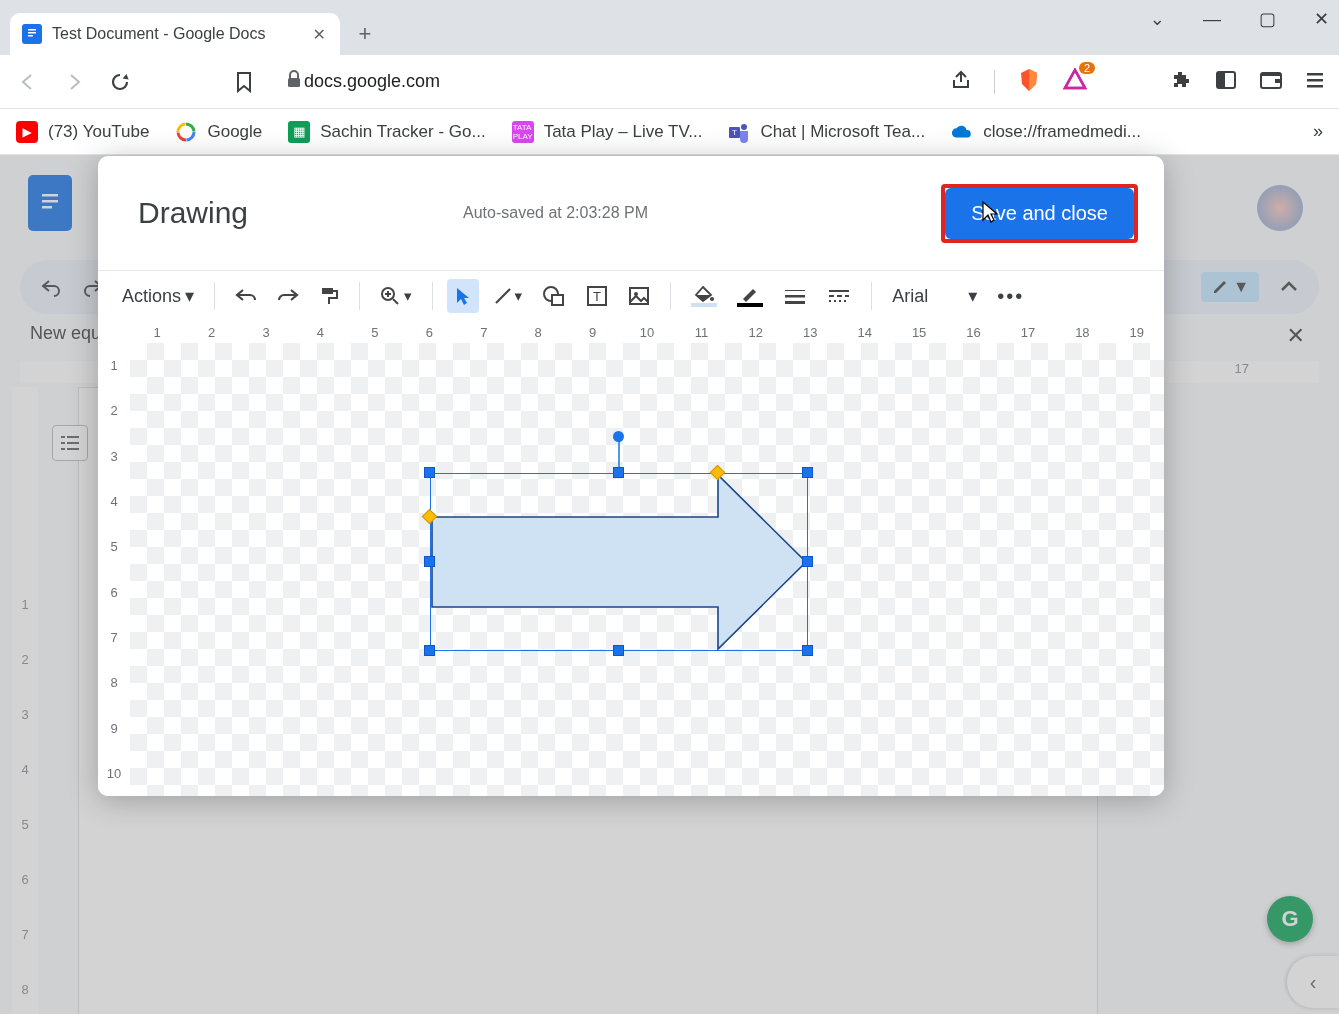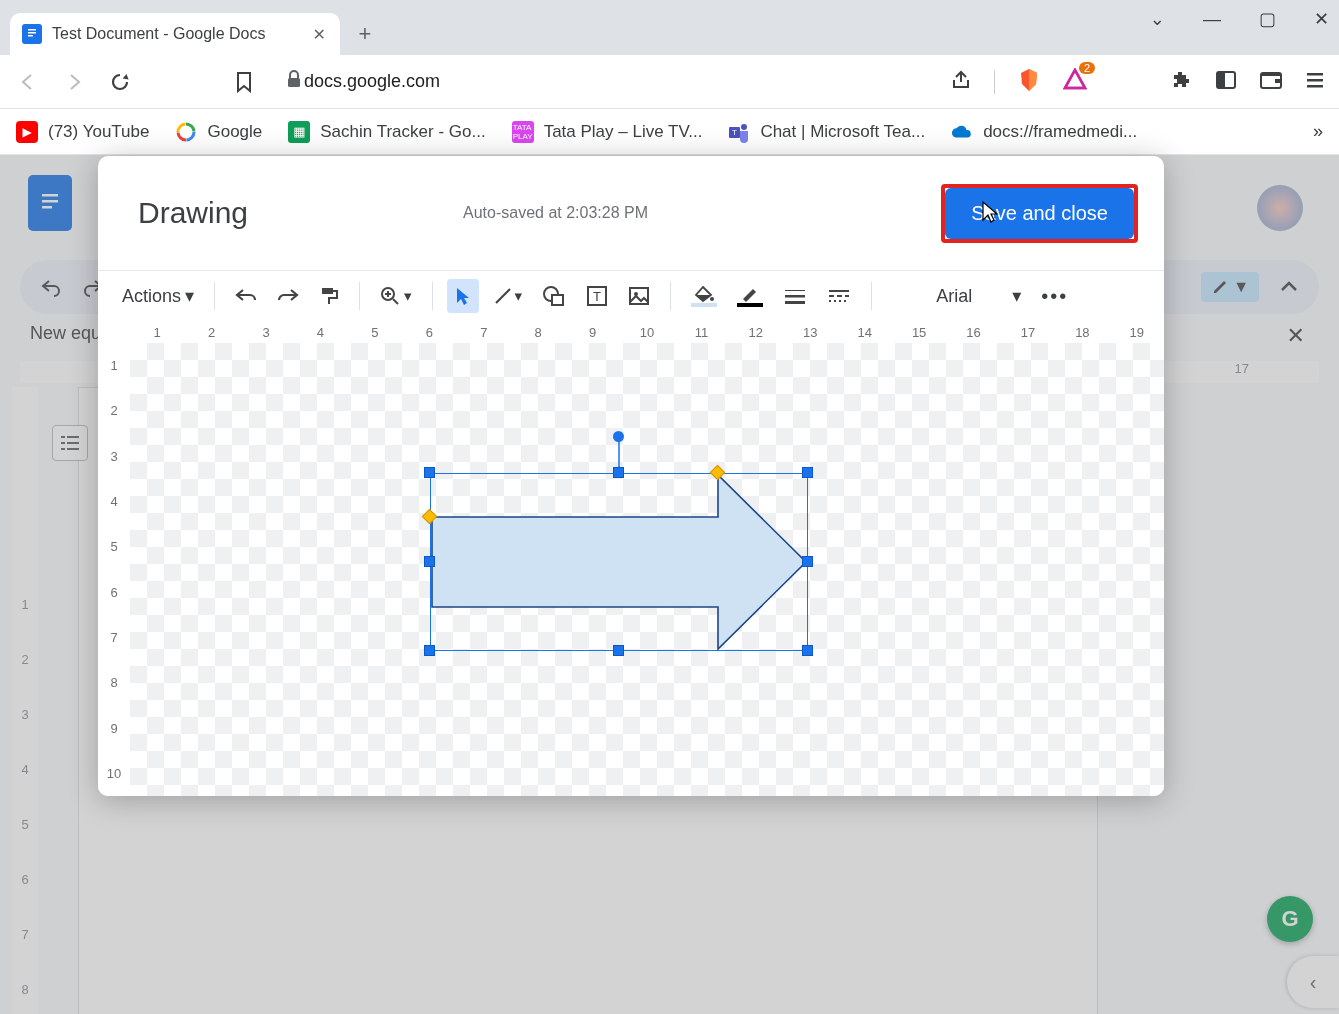--- a/index.html
+++ b/index.html
@@ -47,21 +47,21 @@
   .modal-title { font-size:30px; color:#3c4043; font-weight:400; }
   .modal-status { position:absolute; left:365px; font-size:16px; color:#6e7277; }
   .save-btn-highlight { position:absolute; right:26px; border:4px solid #e1241f; border-radius:4px; padding:0; }
   .save-btn { background:#1a73e8; color:#fff; border:none; border-radius:6px; padding:14px 26px; font-size:20px; font-weight:500; cursor:pointer; }
 
   .modal-toolbar { height:50px; display:flex; align-items:center; padding:0 18px; gap:8px; color:#444; }
   .modal-toolbar .sep { width:1px; height:28px; background:#dcdfe3; margin:0 6px; }
   .tbtn { min-width:32px; height:34px; display:flex; align-items:center; justify-content:center; border-radius:4px; padding:0 6px; font-size:15px; color:#3c4043; }
   .tbtn.active { background:#d2e3fc; color:#1a73e8; }
   .actions-btn { font-size:18px; display:flex; align-items:center; gap:4px; }
-  .font-select { font-size:18px; display:flex; align-items:center; gap:40px;margin-left:44px; }
+  .font-select { font-size:18px; display:flex; align-items:center; gap:40px; }
   .fill-indicator { width:26px; height:4px; background:#cfe2f3; margin-top:18px; }
   .line-indicator { width:26px; height:4px; background:#000; margin-top:18px; }
 
   
   .h-ruler { position:absolute; top:165px; left:32px; right:0; height:22px; background:#fff; display:flex; align-items:center; font-size:13px; color:#6e7277; }
   .h-ruler .tick-major { position:relative; width:55px; text-align:center; }
   .v-ruler { position:absolute; top:187px; left:0; width:32px; bottom:0; background:#fff; display:flex; flex-direction:column; align-items:center; font-size:13px; color:#6e7277; }
   .v-ruler .tick-major { height:55px; display:flex; align-items:center; }
 
   
@@ -225,21 +225,21 @@
         </svg>
   </span>
       <span>Chat | Microsoft Tea...</span>
     </div>
   <div class="bm">
       <span class="ico" style="color:#0078d4;font-size:20px;">
     <svg width="24" height="16" viewBox="0 0 24 16">
           <path d="M6 14 a5 5 0 0 1 0-10 a6 6 0 0 1 11 2 a4 4 0 0 1 1 8 z" fill="#0078d4"></path>
         </svg>
   </span>
-      <span>docs://framedmedi...</span>
+      <span>close://framedmedi...</span>
     </div>
   <span style="margin-left:auto;color:#3c4043;font-size:18px;">»</span>
 </div>
 
 <div class="docs-shell">
   <div class="docs-logobar">
     <svg width="24" height="30" viewBox="0 0 24 30">
         <rect x="4" y="6" width="16" height="2.5" fill="#fff"></rect>
         <rect x="4" y="12" width="16" height="2.5" fill="#fff"></rect>
         <rect x="4" y="18" width="10" height="2.5" fill="#fff"></rect>

